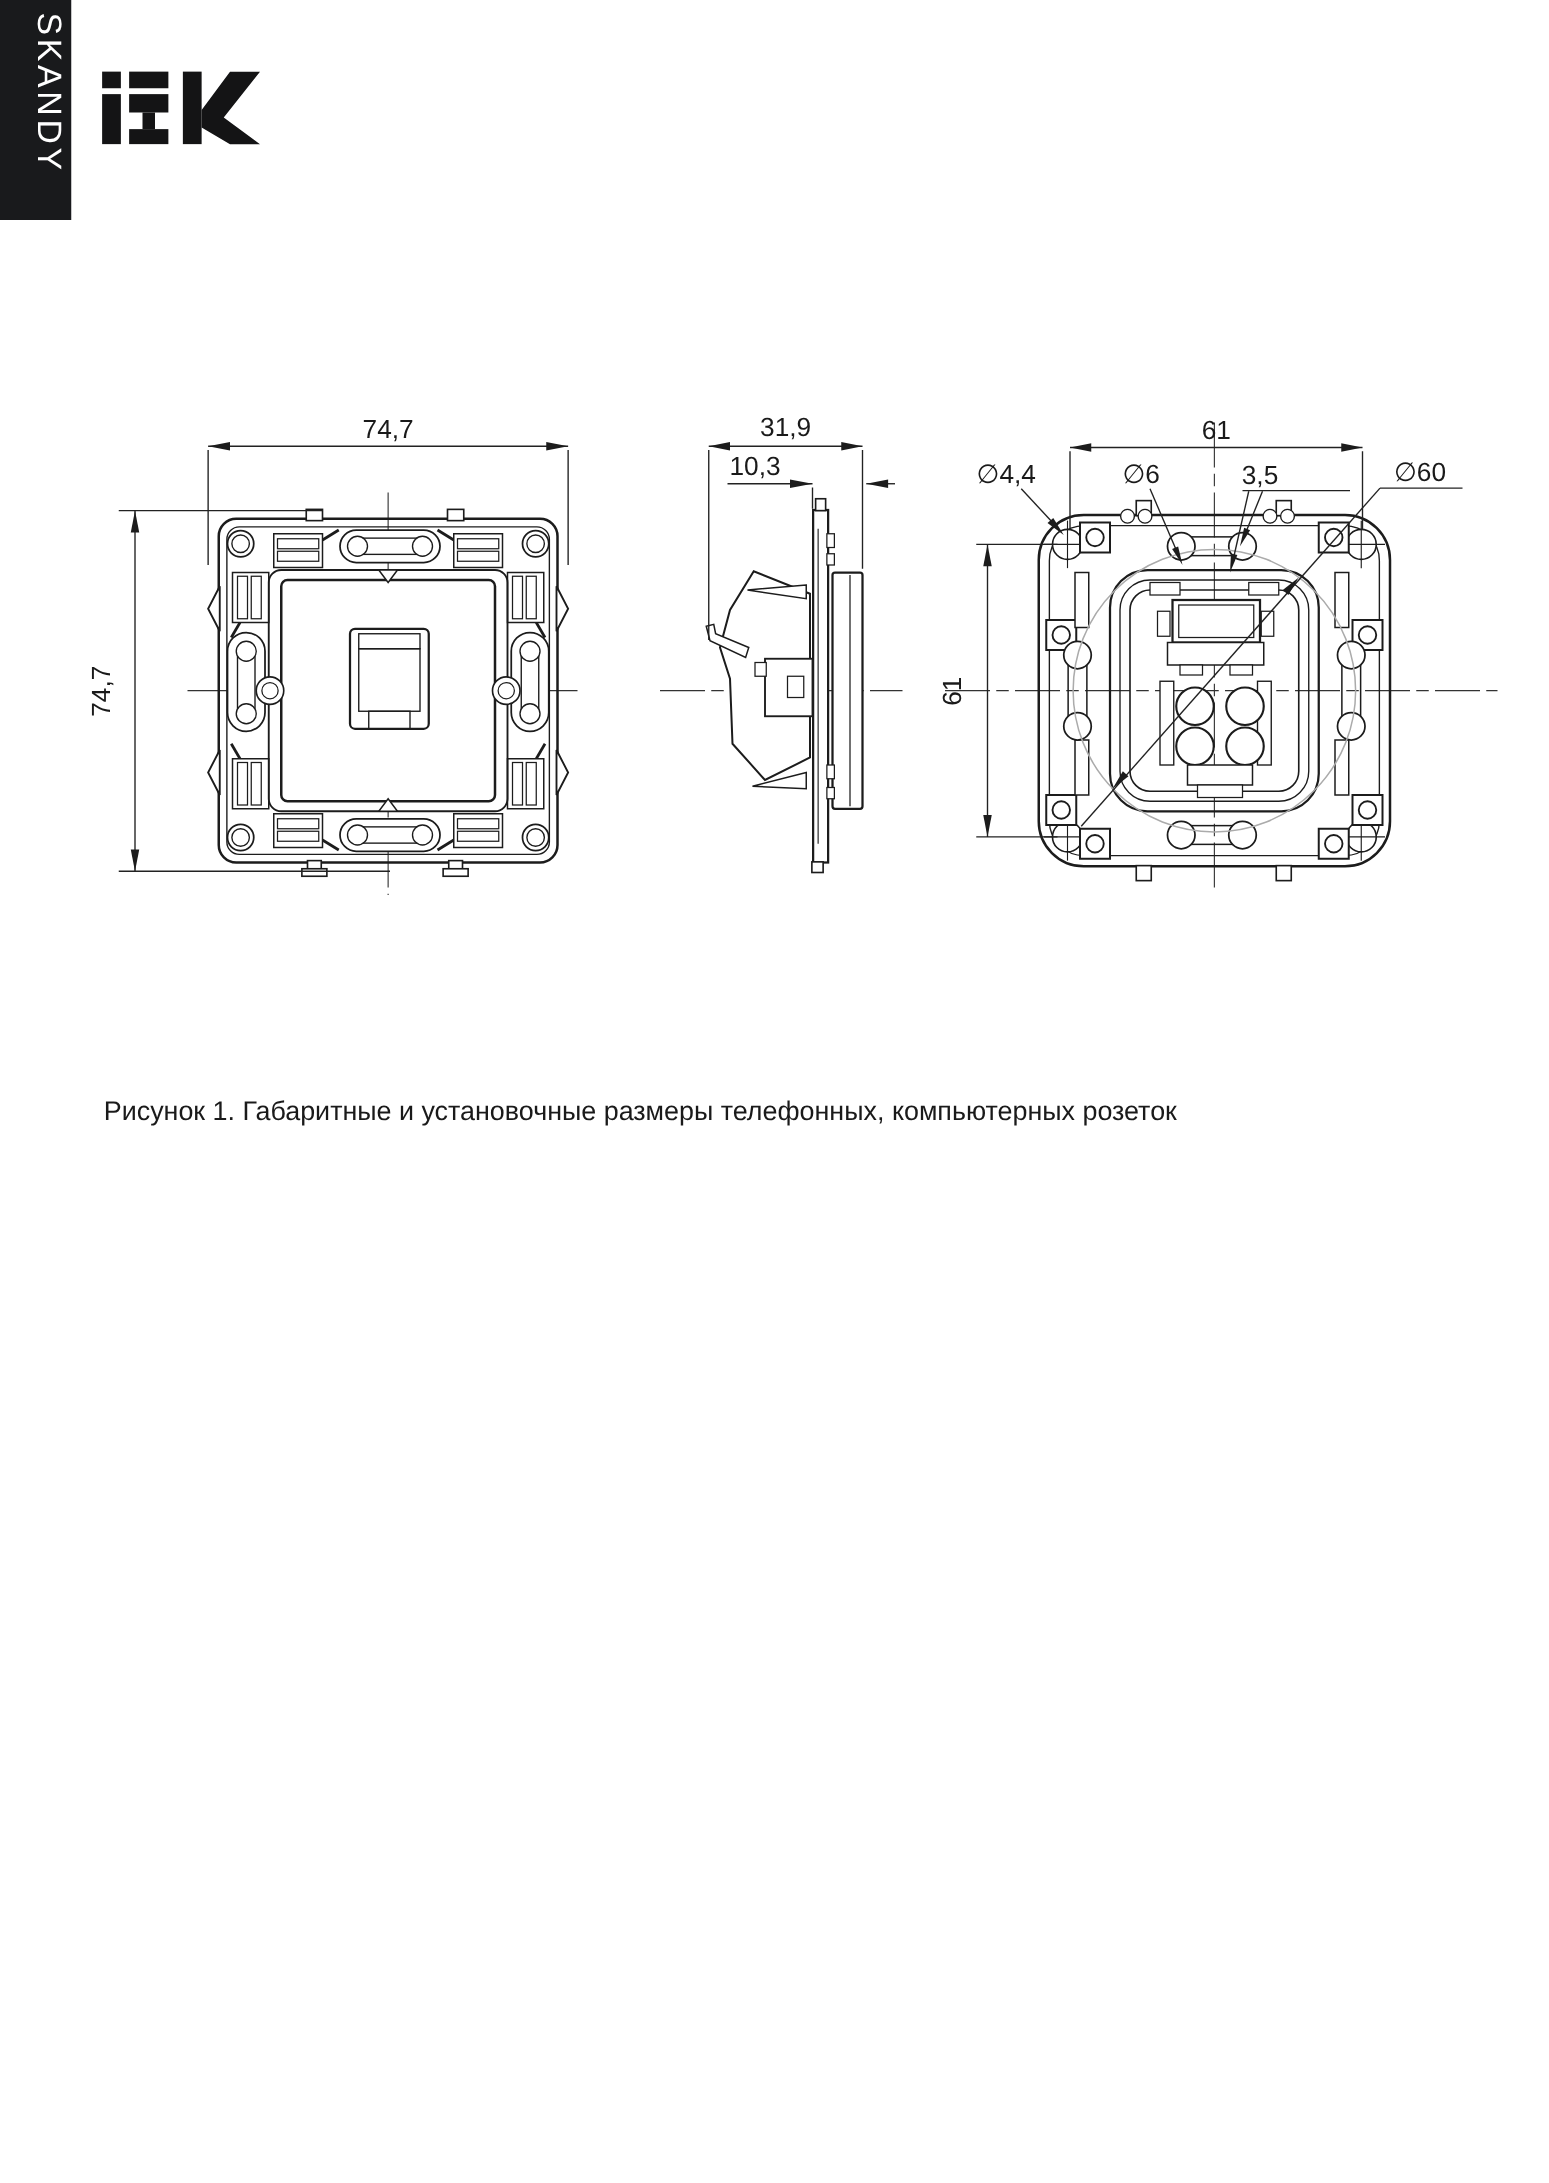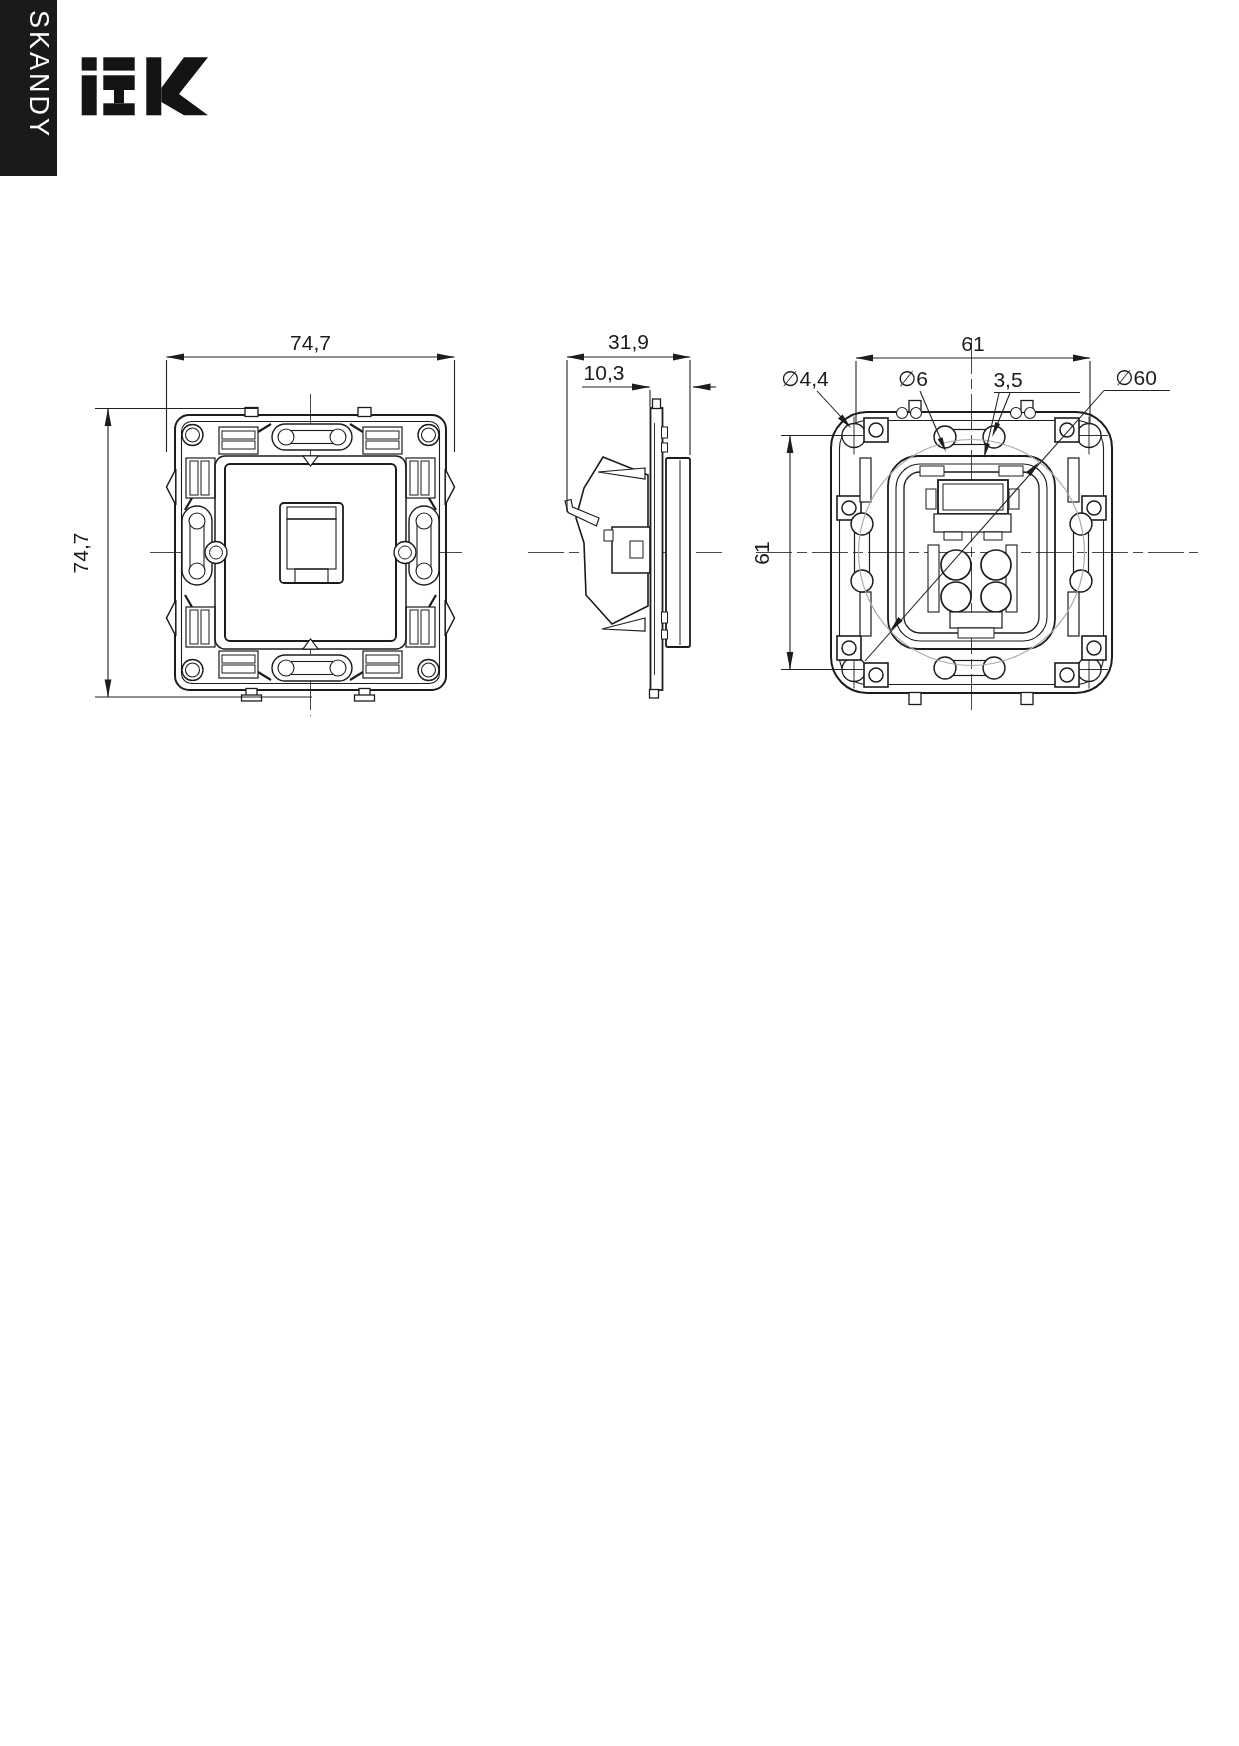--- a/index.html
+++ b/index.html
@@ -337,14 +337,15 @@
 
         <line class="dim" x1="1104" y1="390.5" x2="1170" y2="390.5"></line>
         <line class="dim" x1="1104" y1="390.5" x2="865" y2="661"></line>
         <polygon class="arr" points="1039,462 1030.7,476 1026.2,472"></polygon>
         <polygon class="arr" points="890,631 902.8,621 898.3,617"></polygon>
         <text x="1136" y="385" text-anchor="middle">∅60</text>
       </g>
     </g>
   </svg>
 
+  <div id="figure-caption">Рисунок 1. Габаритные и установочные размеры телефонных, компьютерных розеток</div>
 
 </div>
 
 </body></html>

